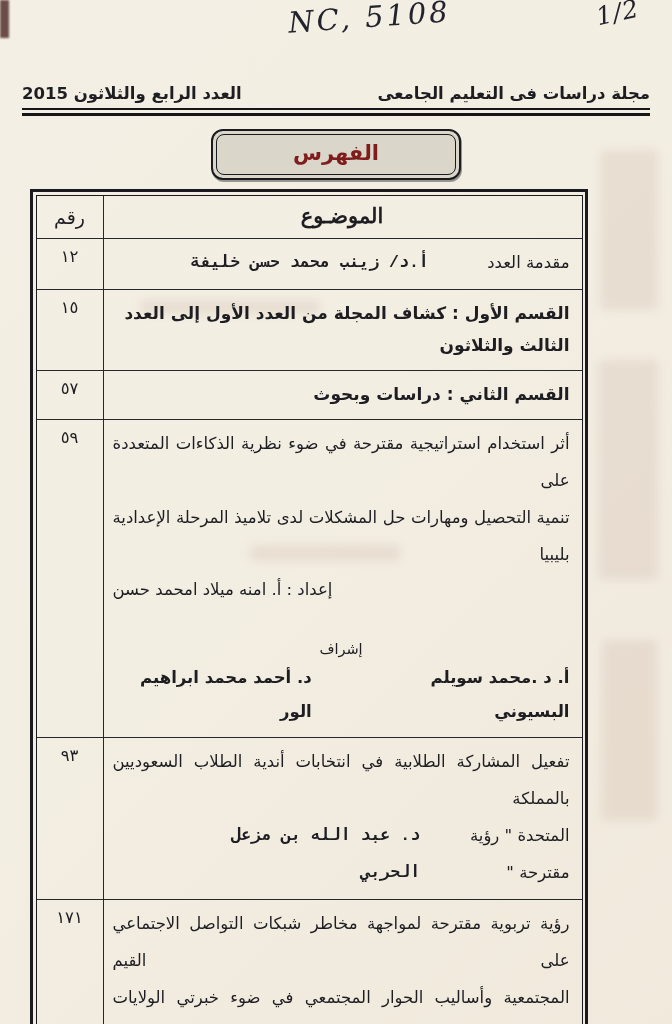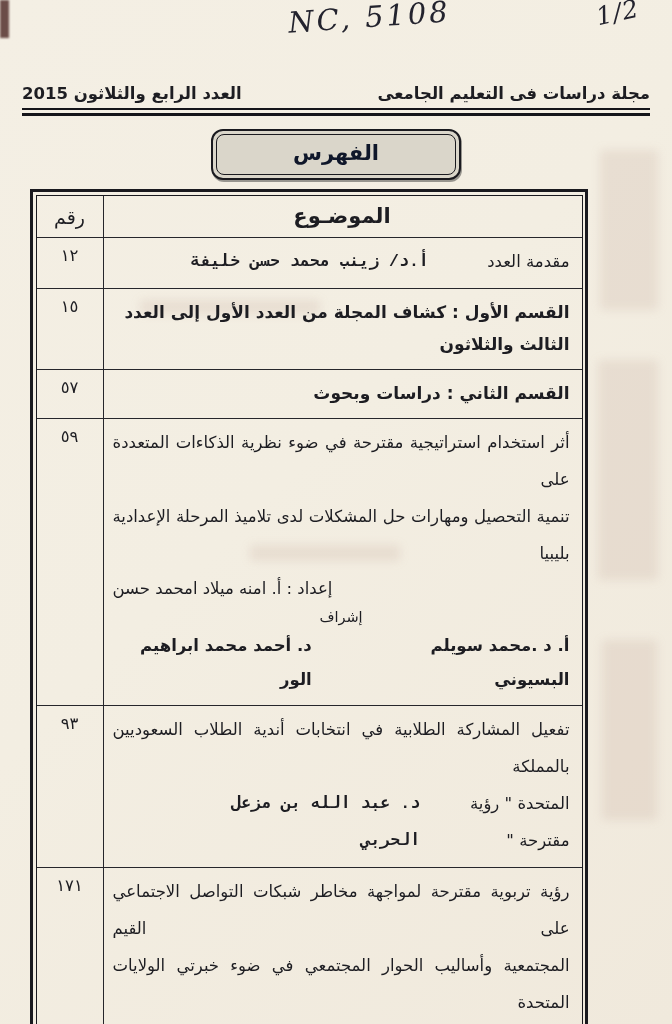--- a/index.html
+++ b/index.html
@@ -50,21 +50,21 @@
   
   .index-box-outer{
     width:240px;margin:13px auto 0;
     border:2.2px solid #1a1a1f;border-radius:12px;
     padding:3px;background:#dad6ca;
     box-shadow:1px 2px 0 rgba(40,40,40,.45);
   }
   .index-box-inner{
     border:1.6px solid #1a1a1f;border-radius:8px;
     text-align:center;font-size:21px;font-weight:bold;
-    padding:6px 0 9px;color:#0f172a;
+    padding:6px 0 9px;color:#7f1d1d;
   }
   
   .toc-frame{
     position:relative;
     margin:9px 84px 0 30px;   
     border:3.5px solid #1a1a1f;
     padding:2.5px;
   }
   .toc-inner{
     position:relative;
@@ -74,32 +74,33 @@
     position:absolute;left:66px;top:0;bottom:0;width:1.6px;
     background:#26262b;
   }
   .trow{
     display:grid;grid-template-columns:1fr 66px;
     border-bottom:1.5px solid #26262b;
   }
   .thead .cell-subject{
     text-align:center;font-weight:bold;font-size:21px;
     padding:8px 4px 9px;
+    font-family:Liberation Serif, serif;
   }
   .thead .cell-num{font-weight:normal;font-size:19px;padding-top:10px;}
   .cell-subject{padding:5px 12px 8px 10px;}
   .cell-num{
     text-align:center;font-weight:normal;font-size:16.5px;
     padding-top:8px;letter-spacing:1px;
   }
   .line{font-size:16.5px;line-height:37px;}
   .l-justify{text-align:justify;text-align-last:justify;}
   .l-section{font-weight:bold;font-size:17px;line-height:32px;padding:2px 0 1px;}
   .l-center{font-weight:normal;text-align:left;line-height:33px;}
-  .l-center-small{text-align:center;font-size:14.5px;line-height:24px;}
+  .l-center-small{text-align:center;font-size:14.5px;line-height:24px;margin-top:31px;}
   .l-pair{display:flex;justify-content:center;gap:48px;font-weight:bold;line-height:34px;}
   .l-split{display:flex;justify-content:space-between;padding-left:78px;}
   .l-split .name{font-weight:bold;font-family:Liberation Mono, monospace;}
 </style>
 </head>
 <body>
 
 <div class="page">
 
   <div class="corner-mark"></div>

